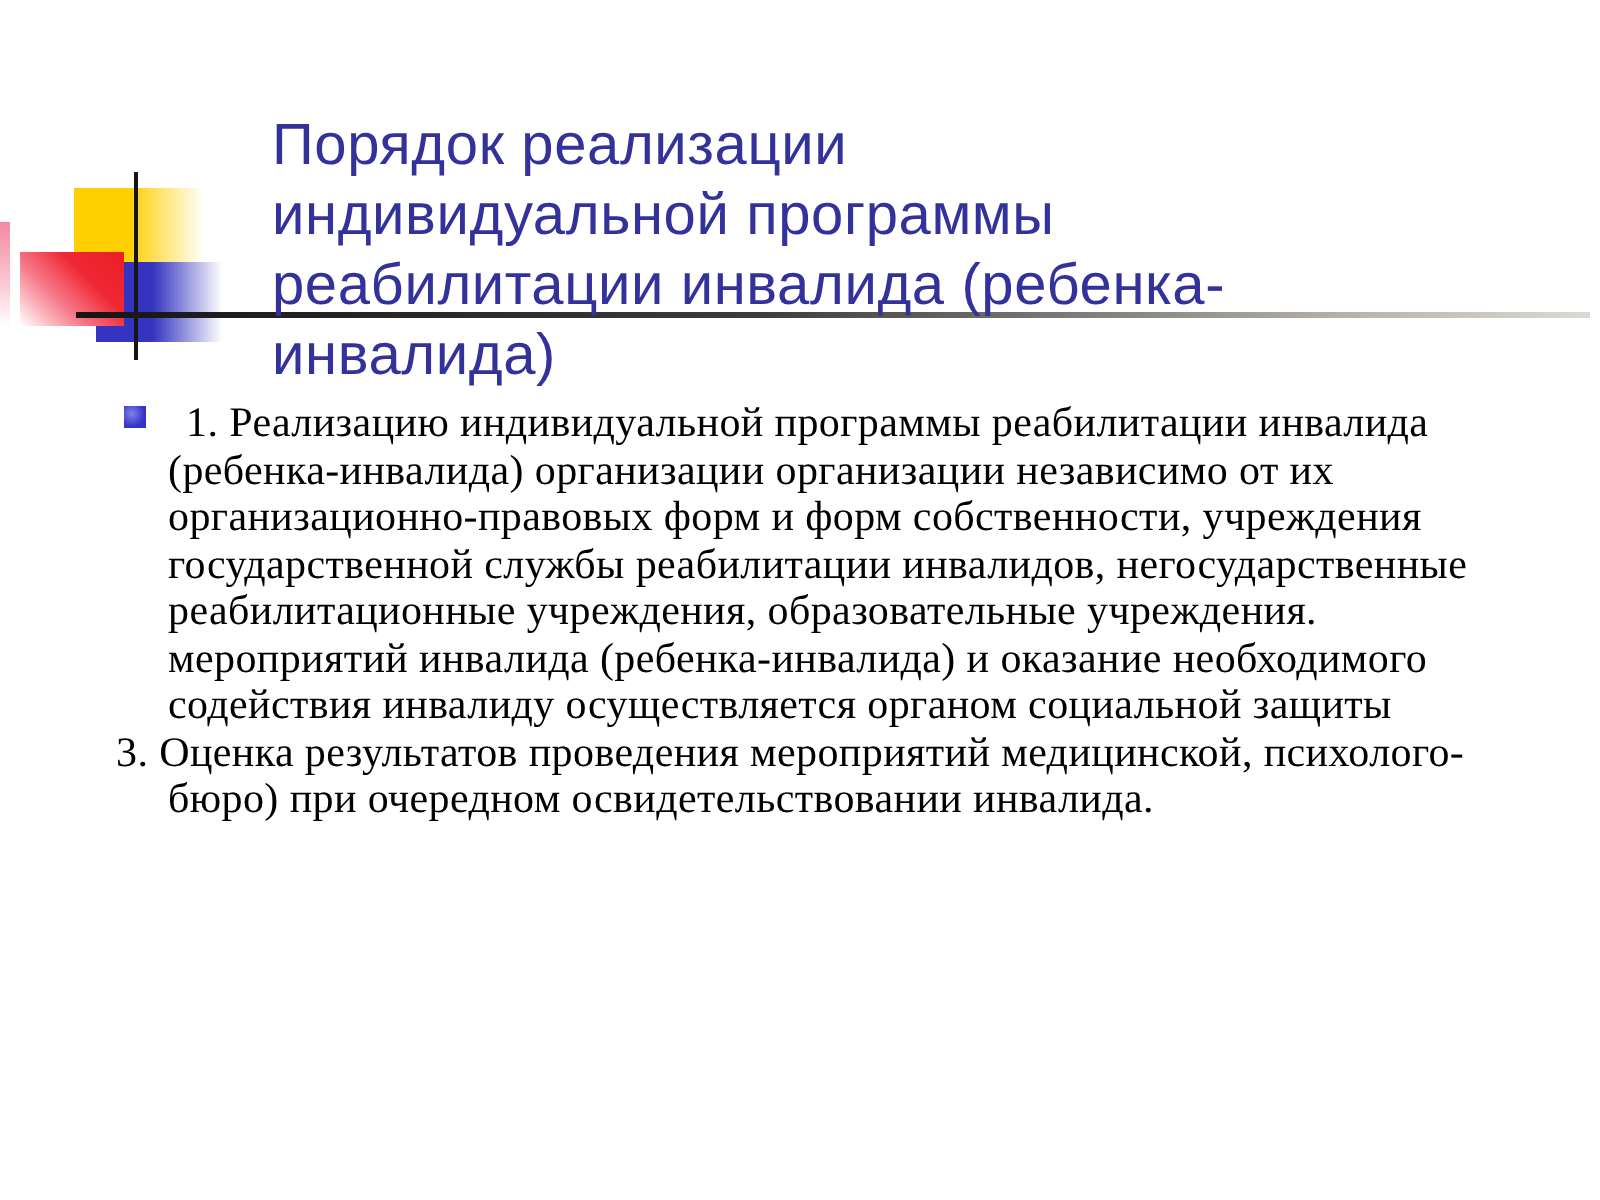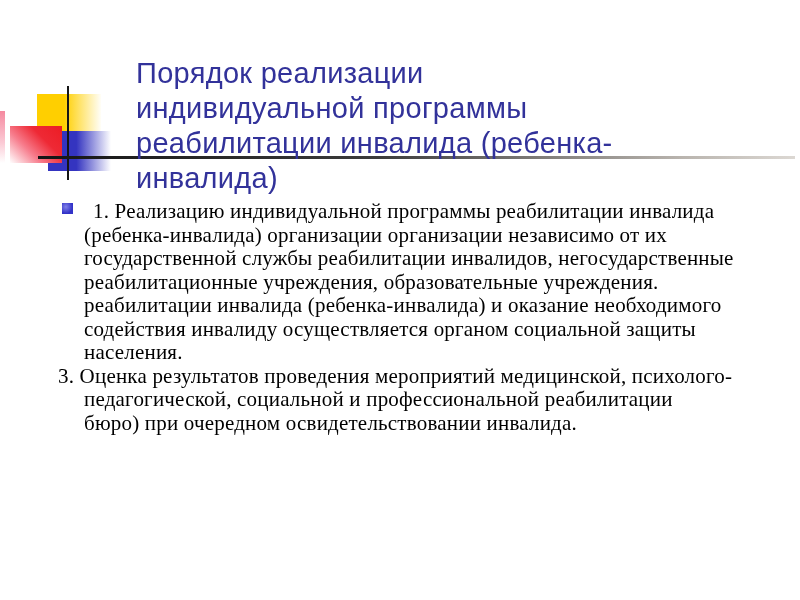--- a/index.html
+++ b/index.html
@@ -72,28 +72,27 @@
   <h1 class="title">Порядок реализации
 индивидуальной программы
 реабилитации инвалида (ребенка-
 инвалида)</h1>
 
   <div class="body" id="body">
       <div class="para bulleted">
         <span class="bullet"></span>
         <div class="line first">1. Реализацию индивидуальной программы реабилитации инвалида</div>
         <div class="line">(ребенка-инвалида) организации организации независимо от их</div>
+        <div class="line">организационно-правовых форм и форм собственности, учреждения</div>
         <div class="line">государственной службы реабилитации инвалидов, негосударственные</div>
         <div class="line">реабилитационные учреждения, образовательные учреждения.</div>
       </div>
       <div class="para">
-        <div class="line">реабилитации инвалида (ребенка-инвалида) и оказание необходимого</div>
+        <div class="line">мероприятий инвалида (ребенка-инвалида) и оказание необходимого</div>
         <div class="line">содействия инвалиду осуществляется органом социальной защиты</div>
-        <div class="line">населения.</div>
       </div>
       <div class="para">
         <div class="line first">3. Оценка результатов проведения мероприятий медицинской, психолого-</div>
-        <div class="line">педагогической, социальной и профессиональной реабилитации</div>
         <div class="line">бюро) при очередном освидетельствовании инвалида.</div>
       </div>
     </div>
 
 </div>
 
 </body></html>

